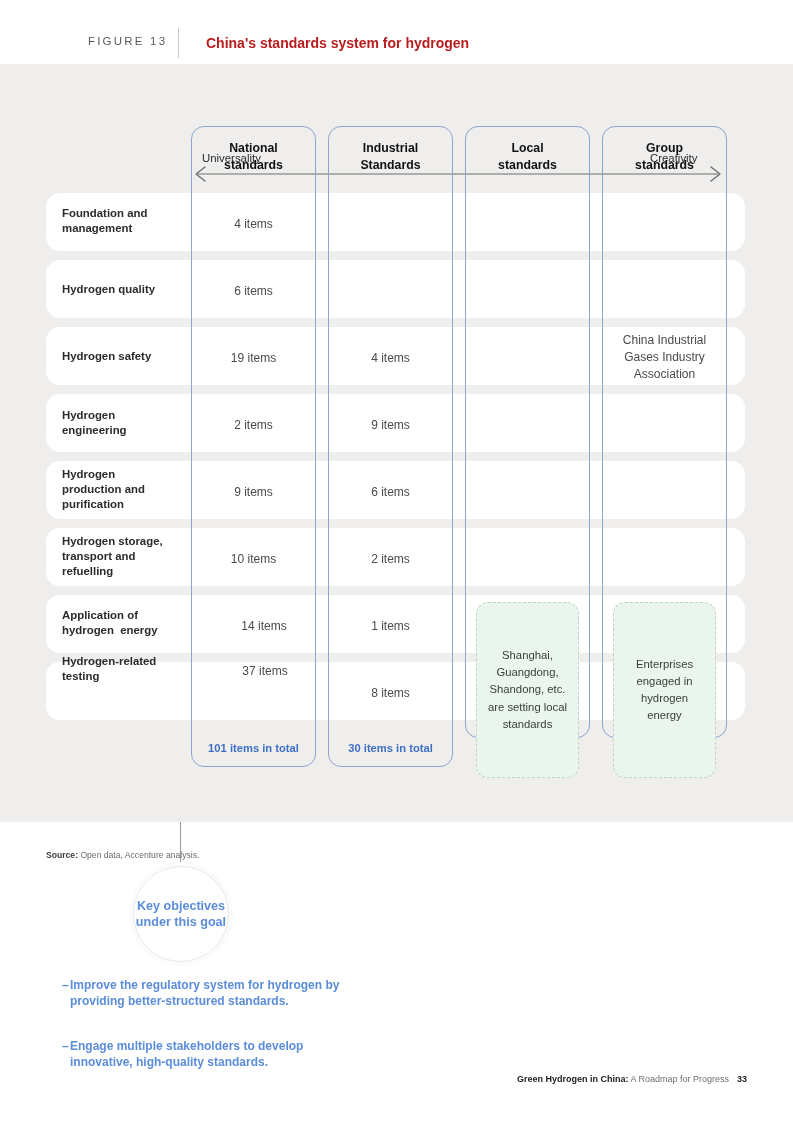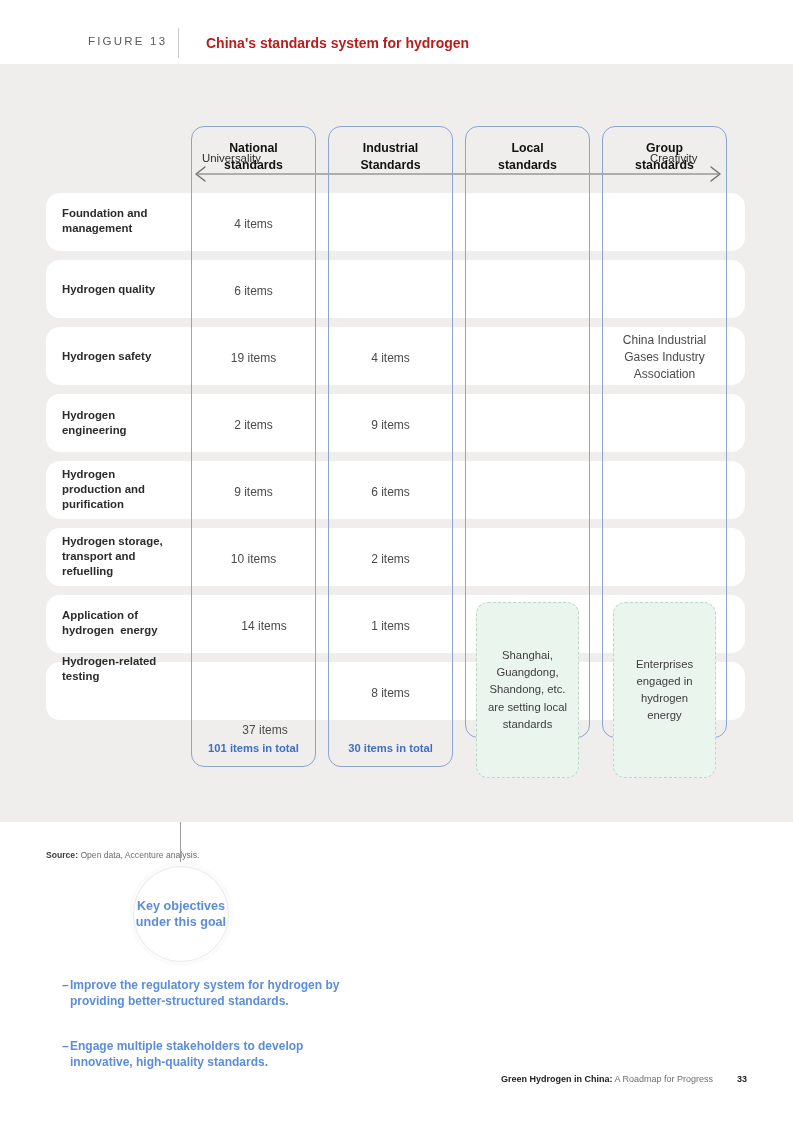--- a/index.html
+++ b/index.html
@@ -226,21 +226,21 @@
     right: 46px;
     top: 1074px;
     font-size: 9px;
     color: #6f6f6f;
     white-space: nowrap;
   }
   .footer b { color: #222222; font-weight: 700; }
   .footer .pageno {
     color: #222222;
     font-weight: 700;
-    margin-left: 24px;
+    margin-left: 8px;
   }
 </style>
 </head>
 <body>
 
 <div class="fig-header">
   <div class="fig-label">FIGURE 13</div>
   <div class="fig-divider"></div>
   <div class="fig-title">China's standards system for hydrogen</div>
 </div>
@@ -297,21 +297,21 @@
   <div class="col-head" style="left: 602px; top: 62px; width: 125px; white-space: pre-wrap;">Group
 standards</div>
 
   <div class="cell" style="left: 191px; top: 152px; width: 125px; white-space: pre-wrap;">4 items</div>
   <div class="cell" style="left: 191px; top: 219px; width: 125px; white-space: pre-wrap;">6 items</div>
   <div class="cell" style="left: 191px; top: 286px; width: 125px; white-space: pre-wrap;">19 items</div>
   <div class="cell" style="left: 191px; top: 353px; width: 125px; white-space: pre-wrap;">2 items</div>
   <div class="cell" style="left: 191px; top: 420px; width: 125px; white-space: pre-wrap;">9 items</div>
   <div class="cell" style="left: 191px; top: 487px; width: 125px; white-space: pre-wrap;">10 items</div>
   <div class="cell" style="left: 191px; top: 554px; width: 146px; white-space: pre-wrap;">14 items</div>
-  <div class="cell" style="left: 191px; top: 658px; width: 148px; white-space: pre-wrap;">37 items</div>
+  <div class="cell" style="left: 191px; top: 599px; width: 148px; white-space: pre-wrap;">37 items</div>
 
   <div class="cell" style="left: 328px; top: 286px; width: 125px; white-space: pre-wrap;">4 items</div>
   <div class="cell" style="left: 328px; top: 353px; width: 125px; white-space: pre-wrap;">9 items</div>
   <div class="cell" style="left: 328px; top: 420px; width: 125px; white-space: pre-wrap;">6 items</div>
   <div class="cell" style="left: 328px; top: 487px; width: 125px; white-space: pre-wrap;">2 items</div>
   <div class="cell" style="left: 328px; top: 554px; width: 125px; white-space: pre-wrap;">1 items</div>
   <div class="cell" style="left: 328px; top: 621px; width: 125px; white-space: pre-wrap;">8 items</div>
 
   <div class="cell" style="left:602px;top:268px;width:125px;white-space:pre-wrap;">China Industrial
 Gases Industry

